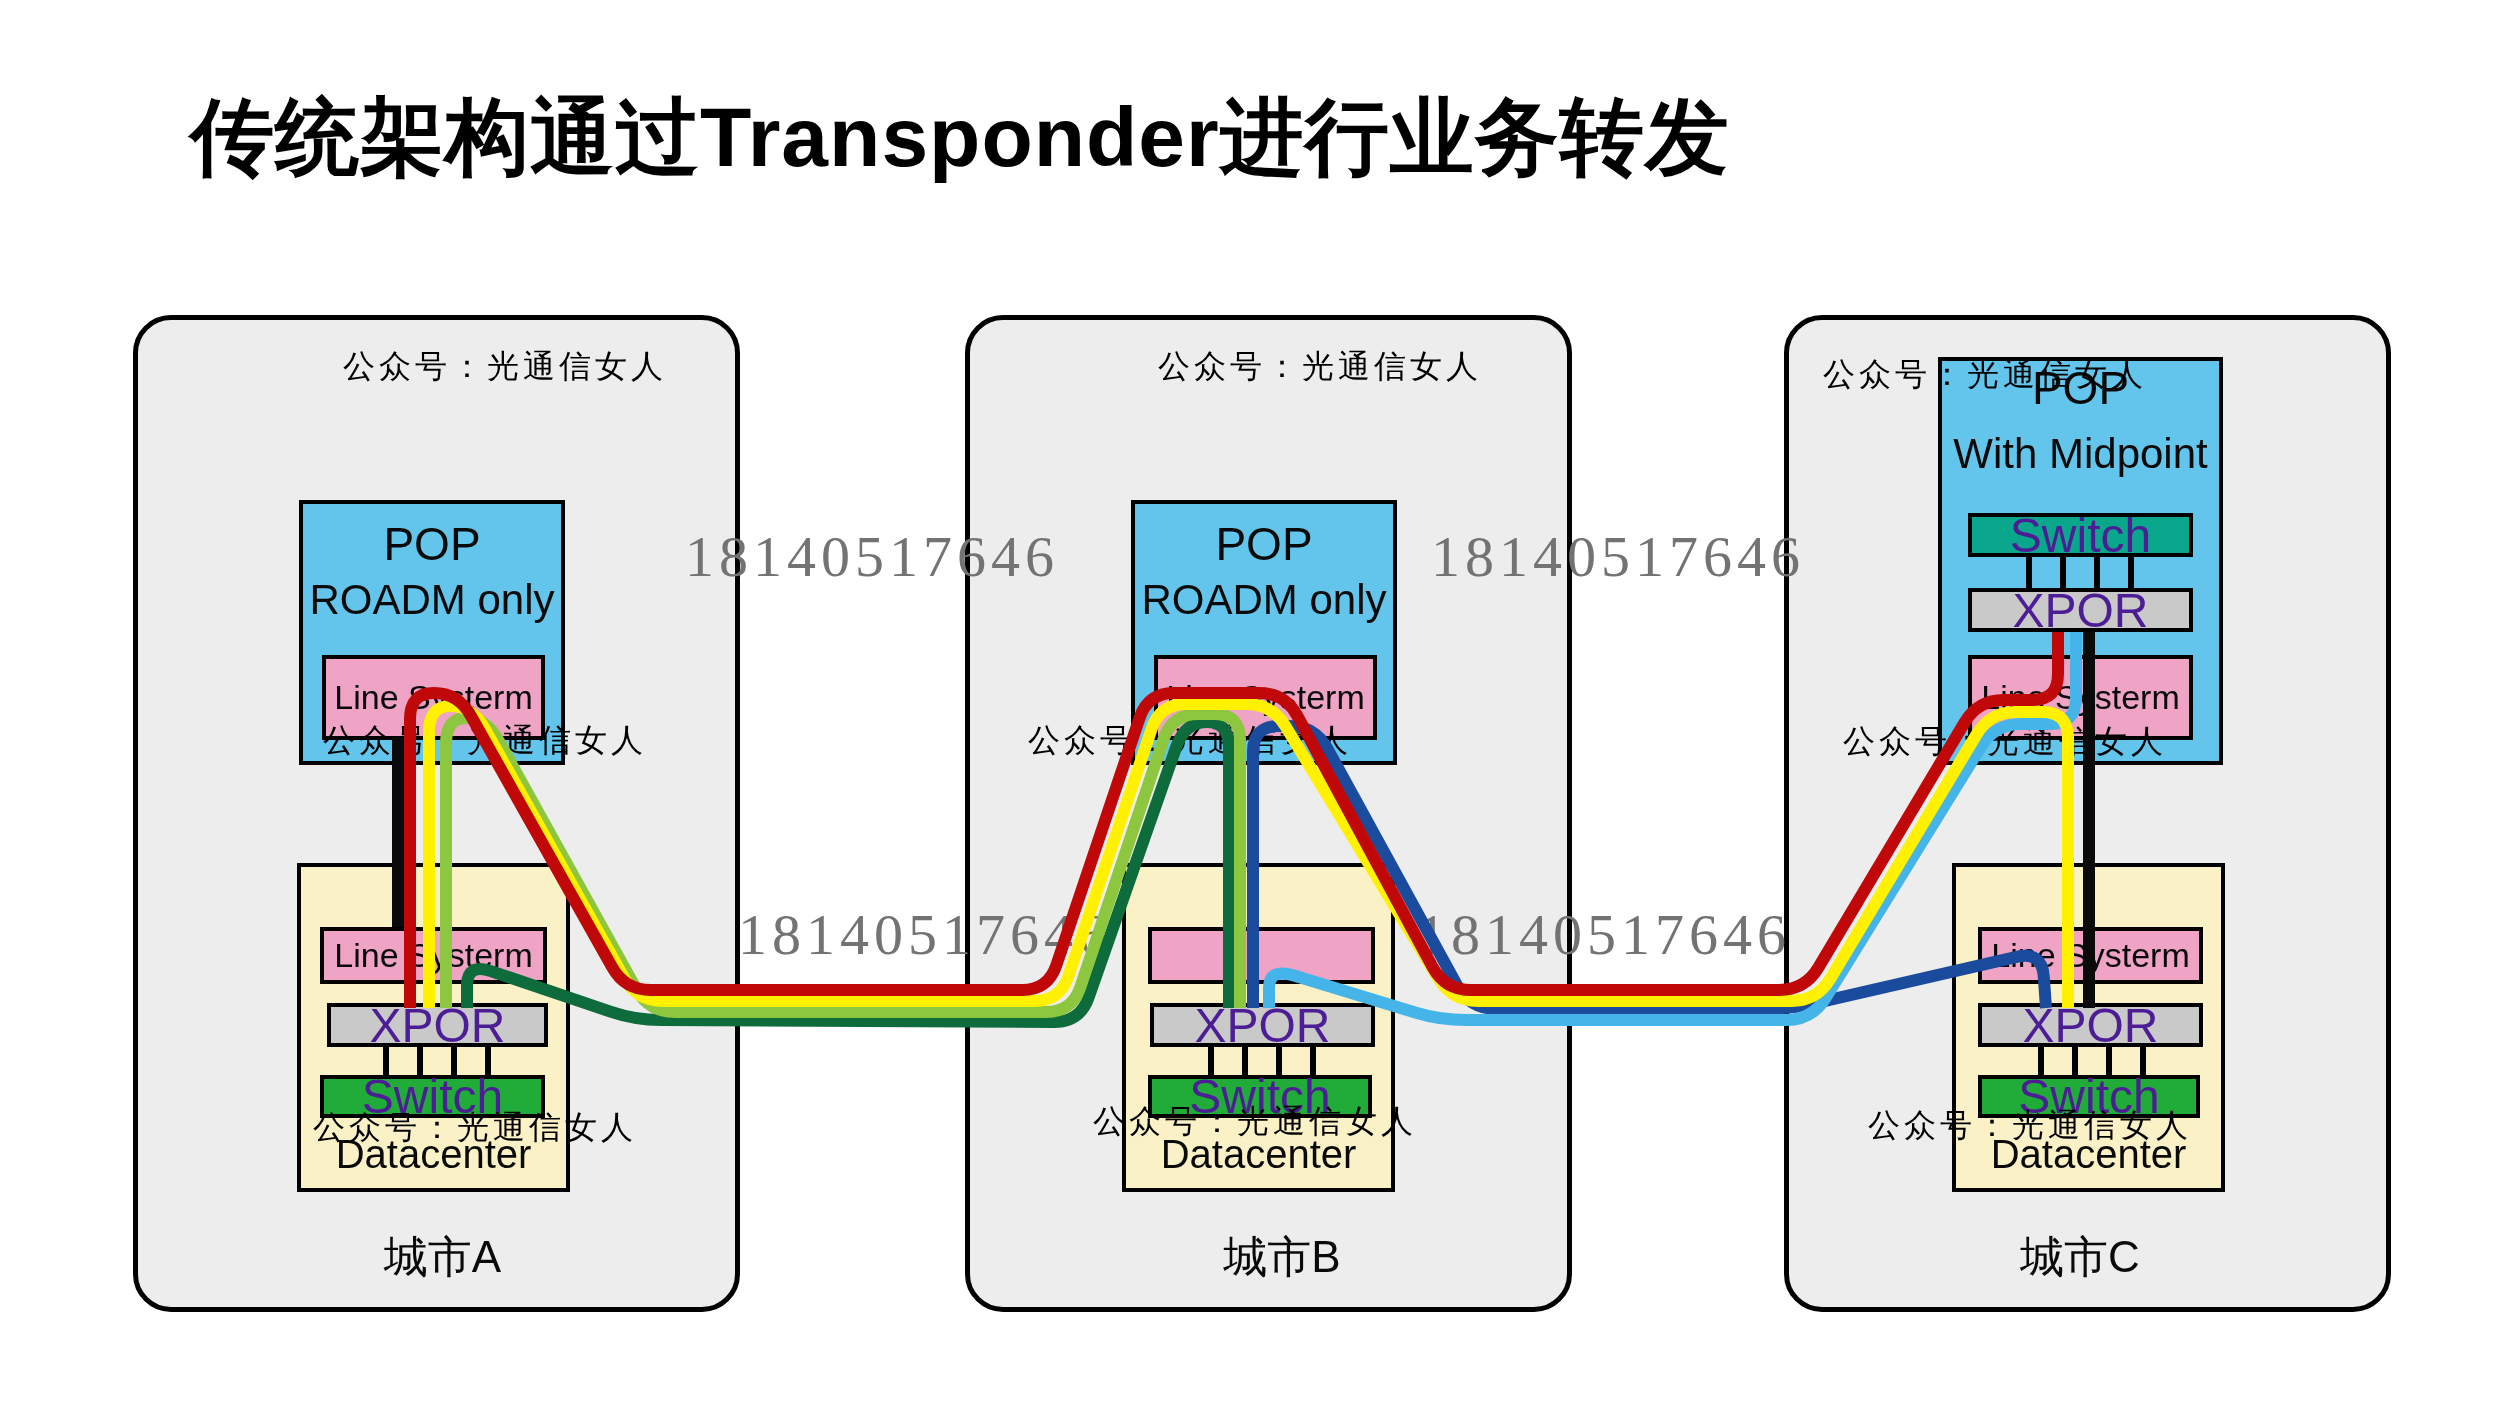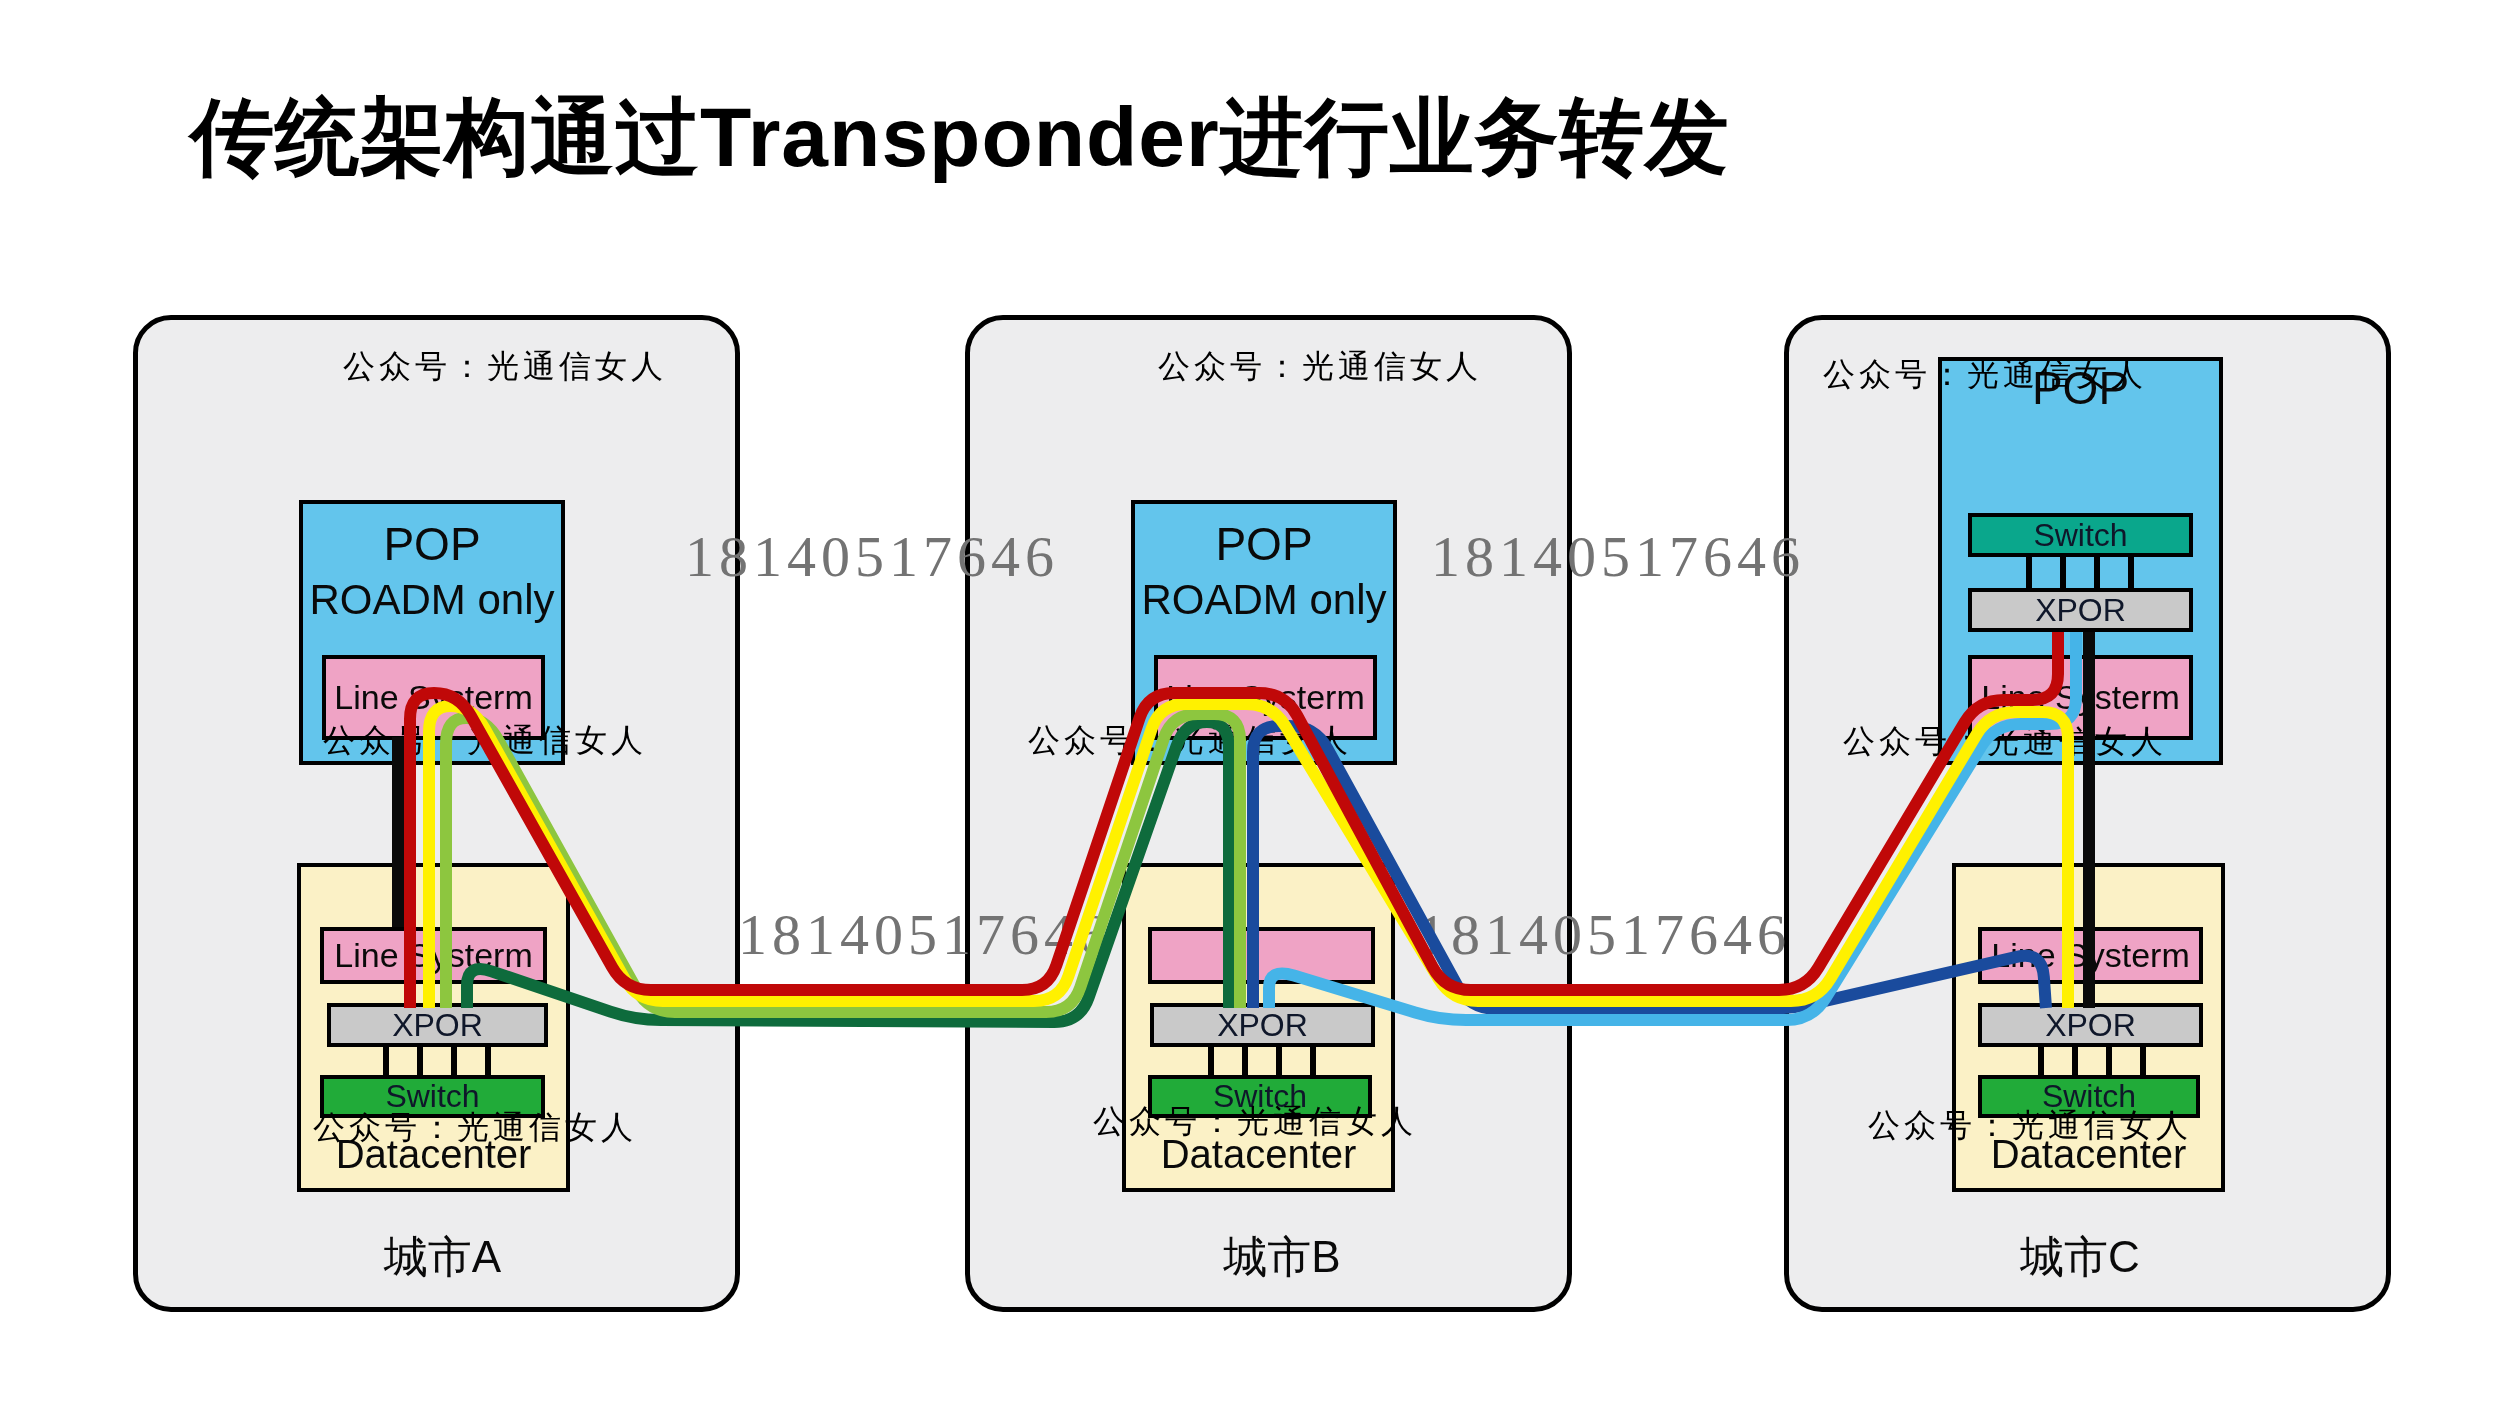--- a/index.html
+++ b/index.html
@@ -13,21 +13,21 @@
   .pinkbox{background:#EFA3C5;}
   .dc{background:#FBF1C6;}
   .xporbox{background:#C9C9C9;}
   .greenbox{background:#21AB39;}
   .tealbox{background:#0AA78C;}
   .ctext{display:flex;align-items:center;justify-content:center;color:#0a0a0a;text-align:center;z-index:1;}
   #page-title{font-size:84px;font-weight:700;color:#000;letter-spacing:1px;justify-content:flex-start;white-space:nowrap;}
   .pop-title{font-size:46px;}
   .pop-sub{font-size:42px;}
   .ls-label{font-size:34px;color:#0a0a0a;white-space:nowrap;}
-  .xpor-label,.switch-label{font-size:32px;color:#0f172a;}
+  .xpor-label,.switch-label{font-size:48px;color:#4c1d95;}
   .dc-label{font-size:40px;}
   .city-label{font-size:44px;font-weight:500;padding-left:12px;}
   #wm-layer{position:absolute;inset:0;z-index:2;pointer-events:none;}
   .wm-cn{position:absolute;transform:translate(-50%,-50%);font-size:32px;color:#000000;white-space:nowrap;letter-spacing:4px;text-align:center;}
   .wm-num{position:absolute;transform:translate(-50%,-50%);font-family:"Liberation Serif", serif;
           font-size:58px;color:#737373;white-space:nowrap;letter-spacing:5px;}
   #wires{position:absolute;left:0;top:0;z-index:3;pointer-events:none;}
 </style>
 </head>
 <body>
@@ -72,20 +72,21 @@
   </div>
   <div class="abs boxed greenbox" style="position: absolute; left: 1148px; top: 1075px; width: 224px; height: 43px;">
     <span class="switch-label">Switch</span>
   </div>
   <div class="abs ctext dc-label" style="position: absolute; left: 1122px; top: 1128px; width: 273px; height: 52px;">Datacenter</div>
   <div class="abs ctext city-label" style="position: absolute; left: 965px; top: 1224px; width: 622px; height: 66px;">城市B</div>
 
   <section class="panel" style="position: absolute; left: 1784px; top: 315px; width: 607px; height: 997px;"></section>
   <div class="abs boxed pop" style="position: absolute; left: 1938px; top: 357px; width: 285px; height: 408px;"></div>
   <div class="abs ctext pop-title" style="position: absolute; left: 1938px; top: 362px; width: 285px; height: 52px;">POP</div>
+  <div class="abs ctext pop-sub" style="position: absolute; left: 1938px; top: 428px; width: 285px; height: 52px;">With Midpoint</div>
   <div class="abs boxed tealbox" style="position: absolute; left: 1968px; top: 513px; width: 225px; height: 44px;">
     <span class="switch-label">Switch</span>
   </div>
   <div class="abs boxed xporbox" style="position: absolute; left: 1968px; top: 588px; width: 225px; height: 44px;">
     <span class="xpor-label">XPOR</span>
   </div>
   <div class="abs boxed pinkbox" style="position: absolute; left: 1968px; top: 655px; width: 225px; height: 85px;">
     <span class="ls-label">Line Systerm</span>
   </div>
   <div class="abs boxed dc" style="position: absolute; left: 1952px; top: 863px; width: 273px; height: 329px;"></div>

